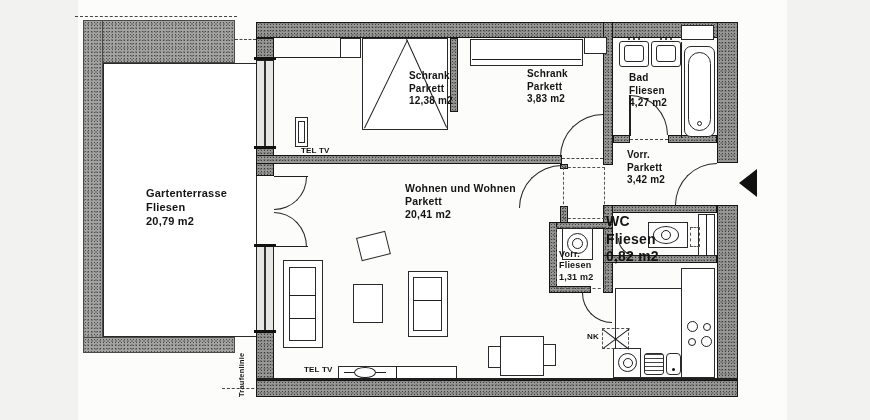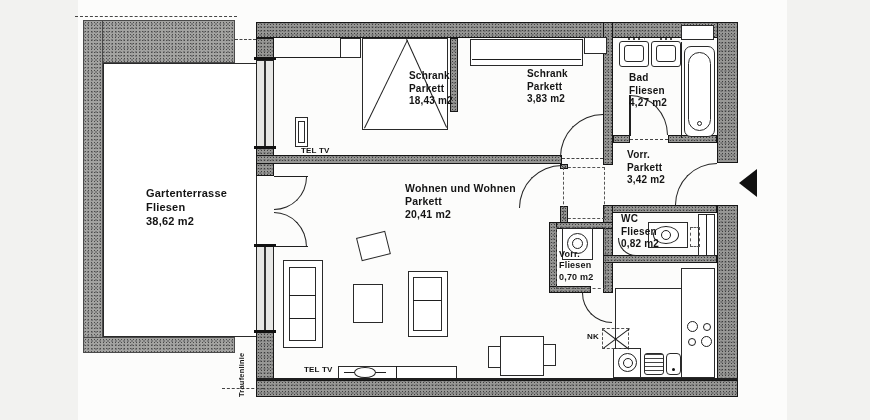--- a/index.html
+++ b/index.html
@@ -171,51 +171,51 @@
   <div class="abs ln" style="left:344px;top:372px;width:42px;height:1.2px;"></div>
   <div class="abs circle" style="left:354px;top:367px;width:22px;height:11px;"></div>
 
   <div class="abs thin" style="left:500px;top:336px;width:44px;height:40px;"></div>
   <div class="abs thin" style="left:488px;top:346px;width:13px;height:22px;"></div>
   <div class="abs thin" style="left:543px;top:344px;width:13px;height:22px;"></div>
 
   <div class="abs lbl" style="left:146px;top:187px;font-size:11px;">
     <div>Gartenterrasse</div>
     <div>Fliesen</div>
-    <div>38,62 m2</div>
+    <div>20,79 m2</div>
   </div>
   <div class="abs lbl" style="left:409px;top:70px;font-size:10px;">
     <div>Schrank</div>
     <div>Parkett</div>
-    <div>18,43 m2</div>
+    <div>12,38 m2</div>
   </div>
   <div class="abs lbl" style="left:527px;top:68px;font-size:10px;">
     <div>Schrank</div>
     <div>Parkett</div>
     <div>3,83 m2</div>
   </div>
   <div class="abs lbl" style="left:629px;top:72px;font-size:10px;">
     <div>Bad</div>
     <div>Fliesen</div>
     <div>4,27 m2</div>
   </div>
   <div class="abs lbl" style="left:627px;top:149px;font-size:10px;">
     <div>Vorr.</div>
     <div>Parkett</div>
     <div>3,42 m2</div>
   </div>
-  <div class="abs lbl" style="left:621px;top:213px;font-size:10px;">
+  <div class="abs lbl" style="left:606px;top:213px;font-size:14px;">
     <div>WC</div>
     <div>Fliesen</div>
     <div>0,82 m2</div>
   </div>
   <div class="abs lbl" style="left:559px;top:249px;font-size:9px;">
     <div>Vorr.</div>
     <div>Fliesen</div>
-    <div>0,70 m2</div>
+    <div>1,31 m2</div>
   </div>
   <div class="abs lbl" style="left:405px;top:182px;font-size:10.5px;">
     <div>Wohnen und Wohnen</div>
     <div>Parkett</div>
     <div>20,41 m2</div>
   </div>
 
   <div class="abs lbl" style="left:301px;top:146px;font-size:8px;">TEL TV</div>
   <div class="abs lbl" style="left:304px;top:365px;font-size:8px;">TEL TV</div>
   <div class="abs lbl" style="left:587px;top:332px;font-size:8px;">NK</div>

